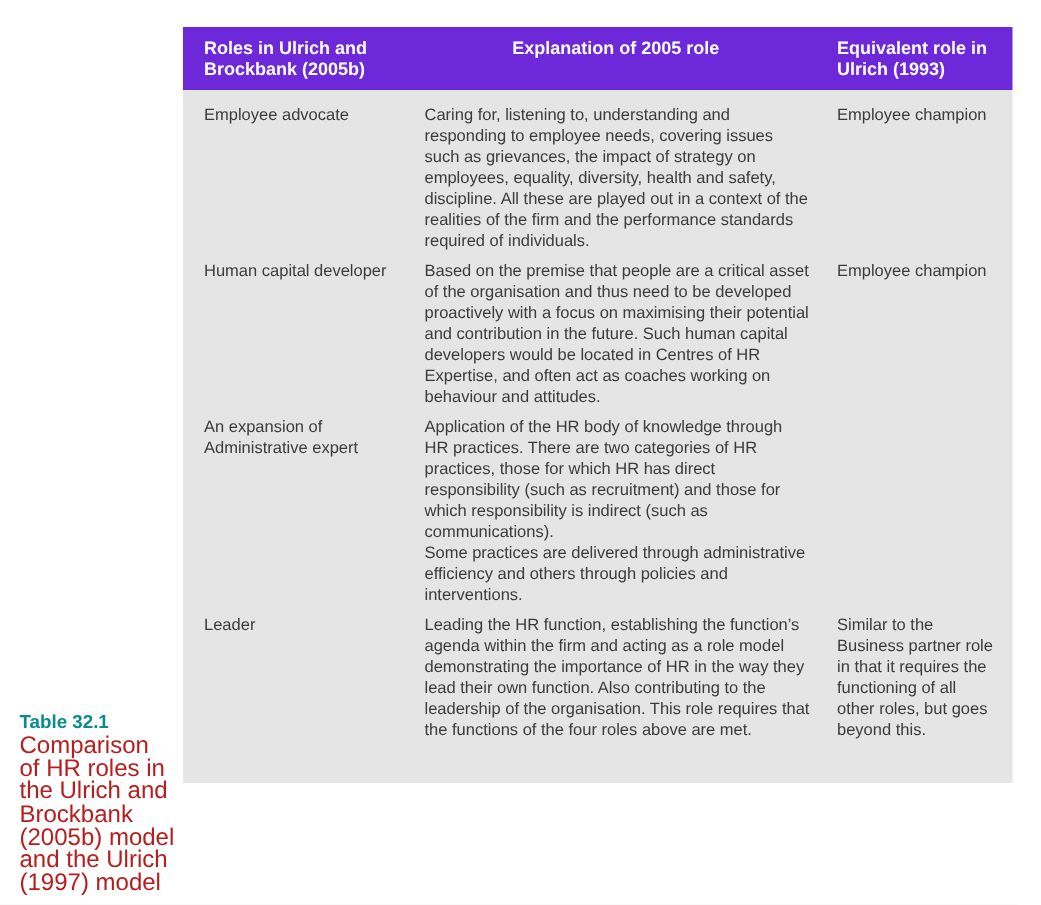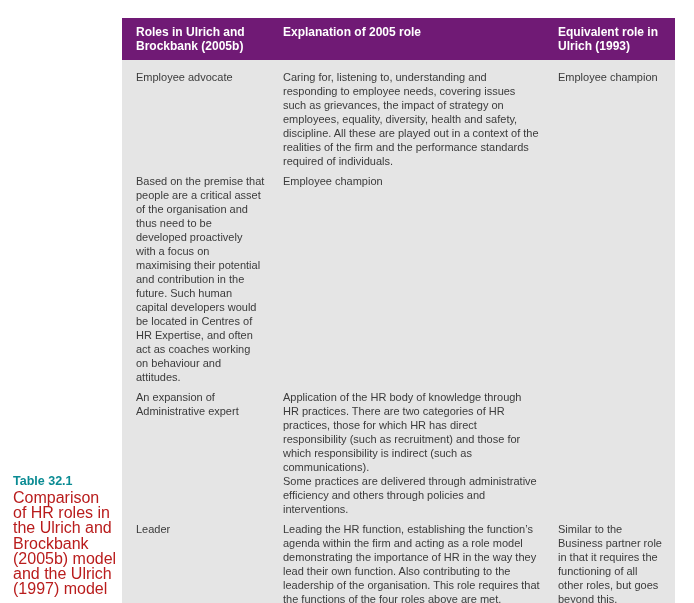--- a/index.html
+++ b/index.html
@@ -20,31 +20,31 @@
   }
   .caption-text{
     font-size:16px;color:#b91c1c;line-height:15.2px;
     white-space:pre-line;
   }
   
   .table-wrap{
     position:absolute;left:122px;top:18px;width:553px;
   }
   .thead{
-    background:#701a75;
+    background:#6d28d9;
     display:grid;
     grid-template-columns:147px 275px 1fr;
     padding:7px 4px 7px 14px;
     box-sizing:border-box;
     min-height:42px;
   }
   .th{
     color:#ffffff;font-weight:bold;font-size:12px;line-height:14px;
   }
-  .th-explanation{padding-right:20px;}
+  .th-explanation{padding-right:20px;text-align:center;}
   .tbody{
     background:#e5e5e5;
     padding:10px 4px 16px 14px;
     box-sizing:border-box;
   }
   .trow{
     display:grid;
     grid-template-columns:147px 275px 1fr;
     margin-bottom:6px;
   }
@@ -82,20 +82,21 @@
 
     <div class="tbody">
 
       <div class="trow">
         <div class="cell cell-role">Employee advocate</div>
         <div class="cell cell-explanation">Caring for, listening to, understanding and responding to employee needs, covering issues such as grievances, the impact of strategy on employees, equality, diversity, health and safety, discipline. All these are played out in a context of the realities of the firm and the performance standards required of individuals.</div>
         <div class="cell cell-equivalent">Employee champion</div>
       </div>
 
       <div class="trow">
+        <div class="cell cell-role">Human capital developer</div>
         <div class="cell cell-explanation">Based on the premise that people are a critical asset of the organisation and thus need to be developed proactively with a focus on maximising their potential and contribution in the future. Such human capital developers would be located in Centres of HR Expertise, and often act as coaches working on behaviour and attitudes.</div>
         <div class="cell cell-equivalent">Employee champion</div>
       </div>
 
 
       <div class="trow">
         <div class="cell cell-equivalent">An expansion of Administrative expert</div>
         <div class="cell cell-explanation">Application of the HR body of knowledge through HR practices. There are two categories of HR practices, those for which HR has direct responsibility (such as recruitment) and those for which responsibility is indirect (such as communications).
 Some practices are delivered through administrative efficiency and others through policies and interventions.</div>
       </div>

